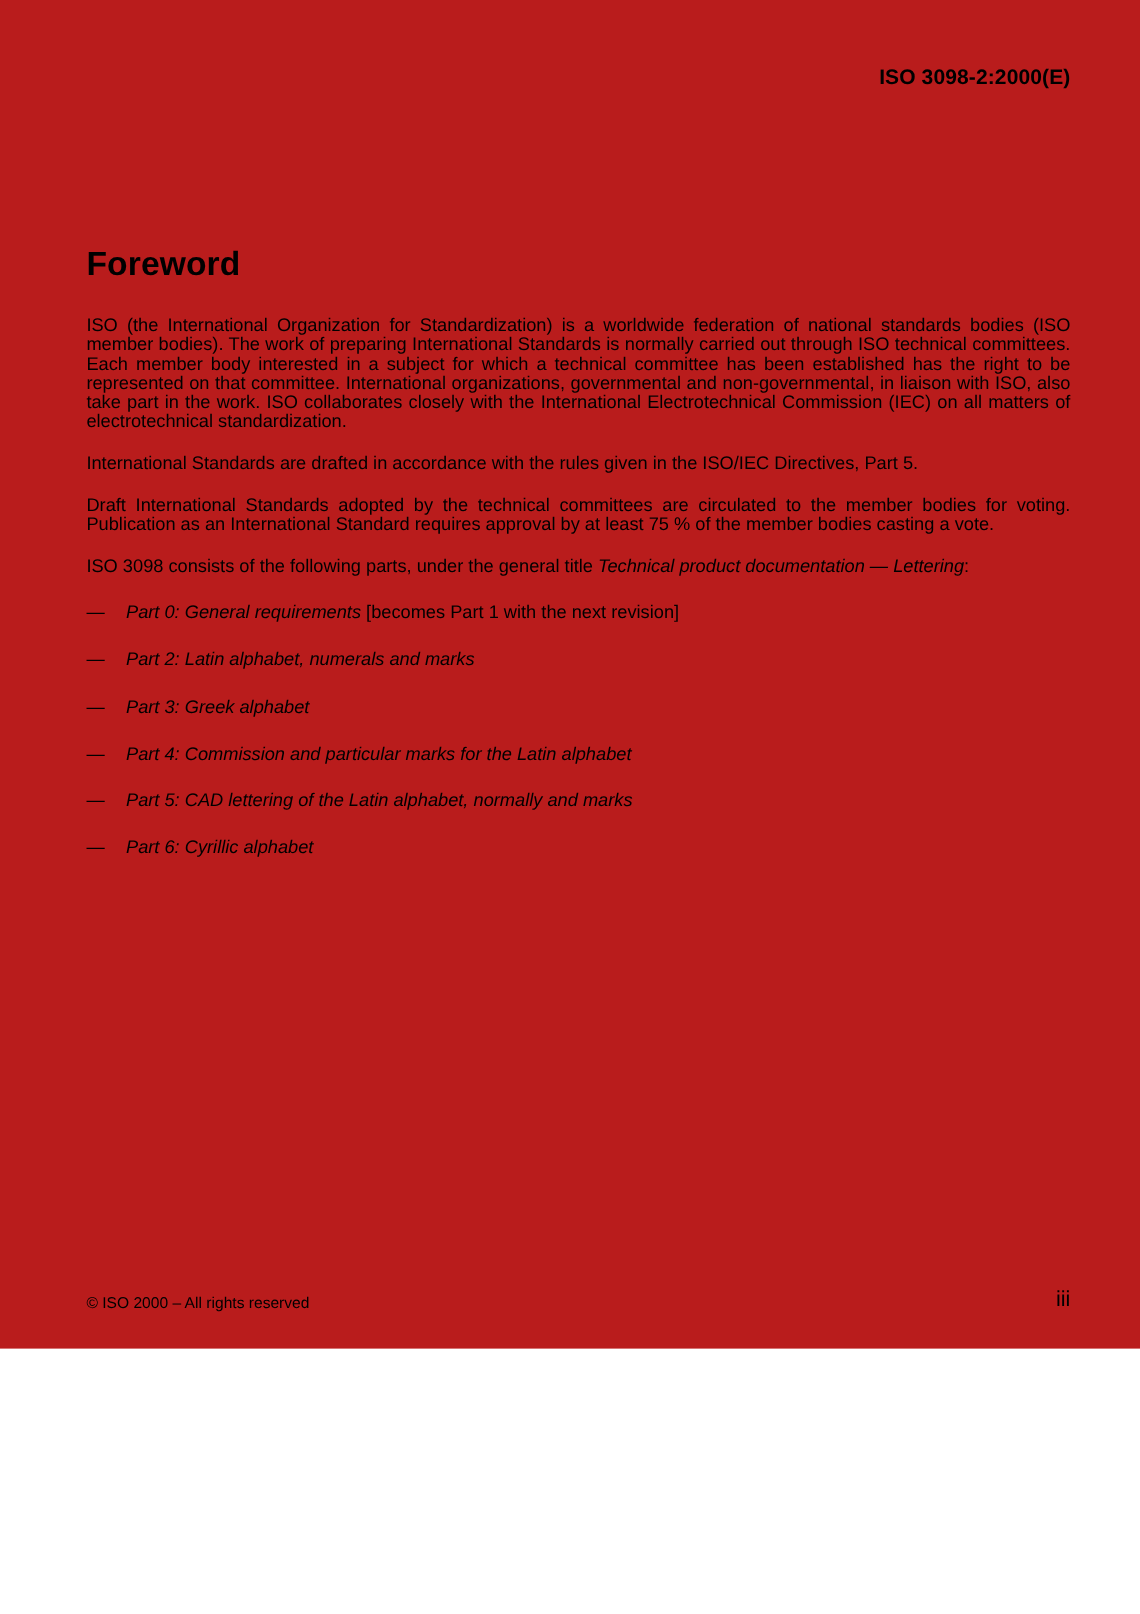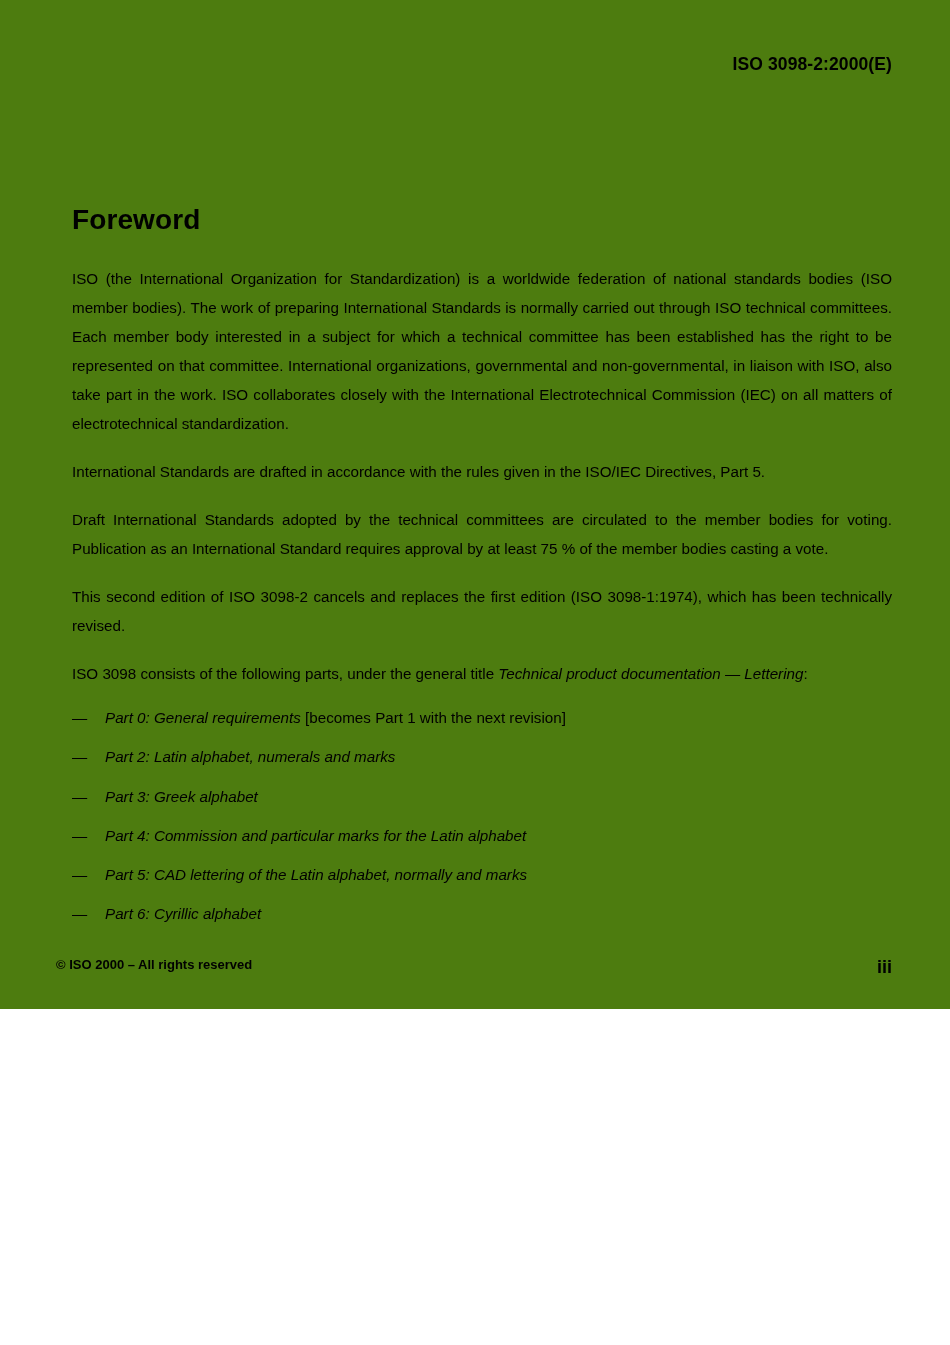--- a/index.html
+++ b/index.html
@@ -7,22 +7,22 @@
     padding: 0;
     background: #ffffff;
   }
   body {
     font-family: "Liberation Sans", sans-serif;
     color: #000000;
   }
   .page {
     position: relative;
     width: 950px;
-    height: 1009px;
-    background: #4d7c0f;
+    height: 1124px;
+    background: #b91c1c;
     overflow: hidden;
     box-sizing: border-box;
   }
   
   .doc-header {
     position: absolute;
     top: 54px;
     left: 72px;
     right: 58px;
     text-align: right;
@@ -38,21 +38,21 @@
     width: 820px;
   }
   .section-title {
     font-size: 28px;
     font-weight: bold;
     margin: 0 0 28px 0;
     letter-spacing: 0.1px;
   }
   p.para {
     font-size: 15.2px;
-    line-height: 29px;
+    line-height: 16px;
     text-align: justify;
     text-justify: inter-word;
     margin: 10px 0 19px 0;
     -webkit-hyphens: none;
     hyphens: none;
   }
   .it { font-style: italic; }
   
   .parts-list {
     margin: 20px 0 0 0;
@@ -70,27 +70,26 @@
     position: absolute;
     left: 0;
     top: 0;
     width: 22px;
     display: inline-block;
   }
   
   .doc-footer {
     position: absolute;
     bottom: 31px;
-    left: 56px;
+    left: 72px;
     right: 58px;
     display: flex;
-    align-items: flex-start;
+    align-items: flex-end;
     justify-content: space-between;
     font-size: 13px;
-    font-weight: bold;
   }
   .doc-footer .copyright { white-space: nowrap; }
   .doc-footer .folio {
     font-size: 18px;
     white-space: nowrap;
   }
 </style>
 </head>
 <body>
 
@@ -101,21 +100,20 @@
   </div>
 
   <div class="content">
 
     <h1 class="section-title">Foreword</h1>
 
     <div id="paragraph-host">
         <p class="para" id="p-iso-definition"><span>ISO (the International Organization for Standardization) is a worldwide federation of national standards bodies (ISO member bodies). The work of preparing International Standards is normally carried out through ISO technical committees. Each member body interested in a subject for which a technical committee has been established has the right to be represented on that committee. International organizations, governmental and non-governmental, in liaison with ISO, also take part in the work. ISO collaborates closely with the International Electrotechnical Commission (IEC) on all matters of electrotechnical standardization.</span></p>
         <p class="para" id="p-directives"><span>International Standards are drafted in accordance with the rules given in the ISO/IEC Directives, Part 5.</span></p>
         <p class="para" id="p-voting"><span>Draft International Standards adopted by the technical committees are circulated to the member bodies for voting. Publication as an International Standard requires approval by at least 75 % of the member bodies casting a vote.</span></p>
-        <p class="para" id="p-second-edition"><span>This second edition of ISO 3098-2 cancels and replaces the first edition (ISO 3098-1:1974), which has been technically revised.</span></p>
         <p class="para" id="p-parts-intro"><span>ISO 3098 consists of the following parts, under the general title </span><span class="it">Technical product documentation — Lettering</span><span>:</span></p>
       </div>
 
     <ul class="parts-list" id="parts-host">
         <li id="part-0"><span class="dash">—</span><span><span class="it">Part 0: General requirements</span><span> [becomes Part 1 with the next revision]</span></span></li>
         <li id="part-2"><span class="dash">—</span><span><span class="it">Part 2: Latin alphabet, numerals and marks</span></span></li>
         <li id="part-3"><span class="dash">—</span><span><span class="it">Part 3: Greek alphabet</span></span></li>
         <li id="part-4"><span class="dash">—</span><span><span class="it">Part 4: Commission and particular marks for the Latin alphabet</span></span></li>
         <li id="part-5"><span class="dash">—</span><span><span class="it">Part 5: CAD lettering of the Latin alphabet, normally and marks</span></span></li>
         <li id="part-6"><span class="dash">—</span><span><span class="it">Part 6: Cyrillic alphabet</span></span></li>

